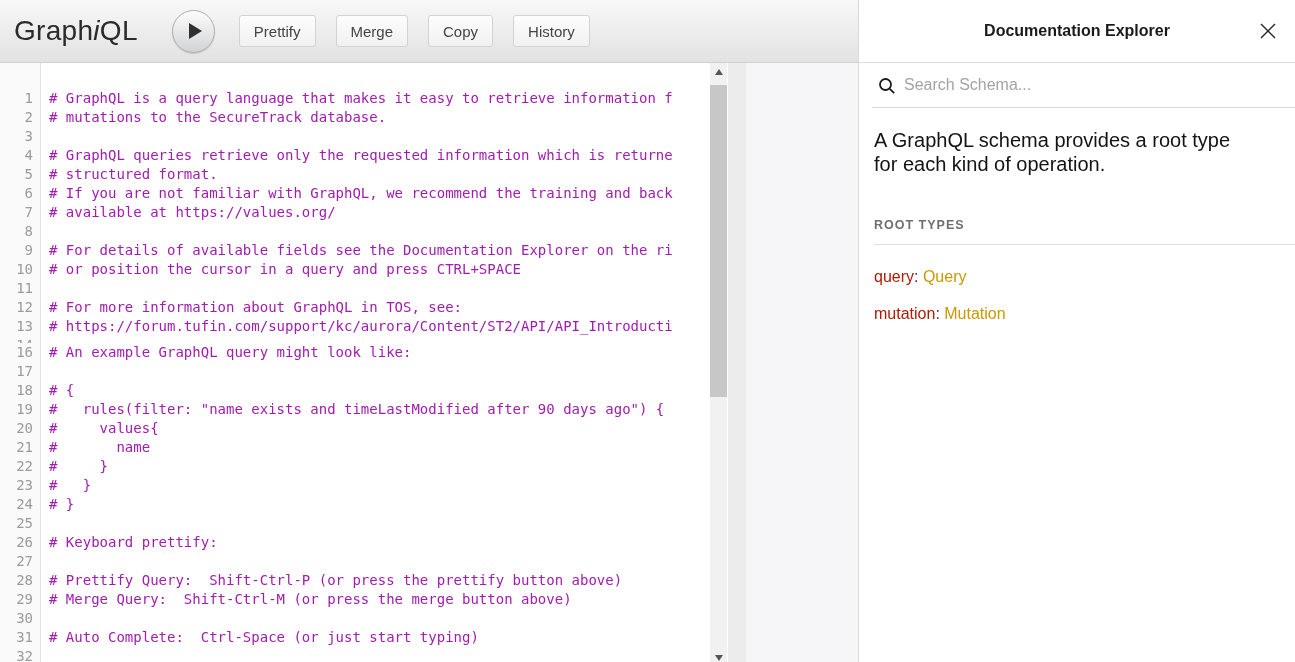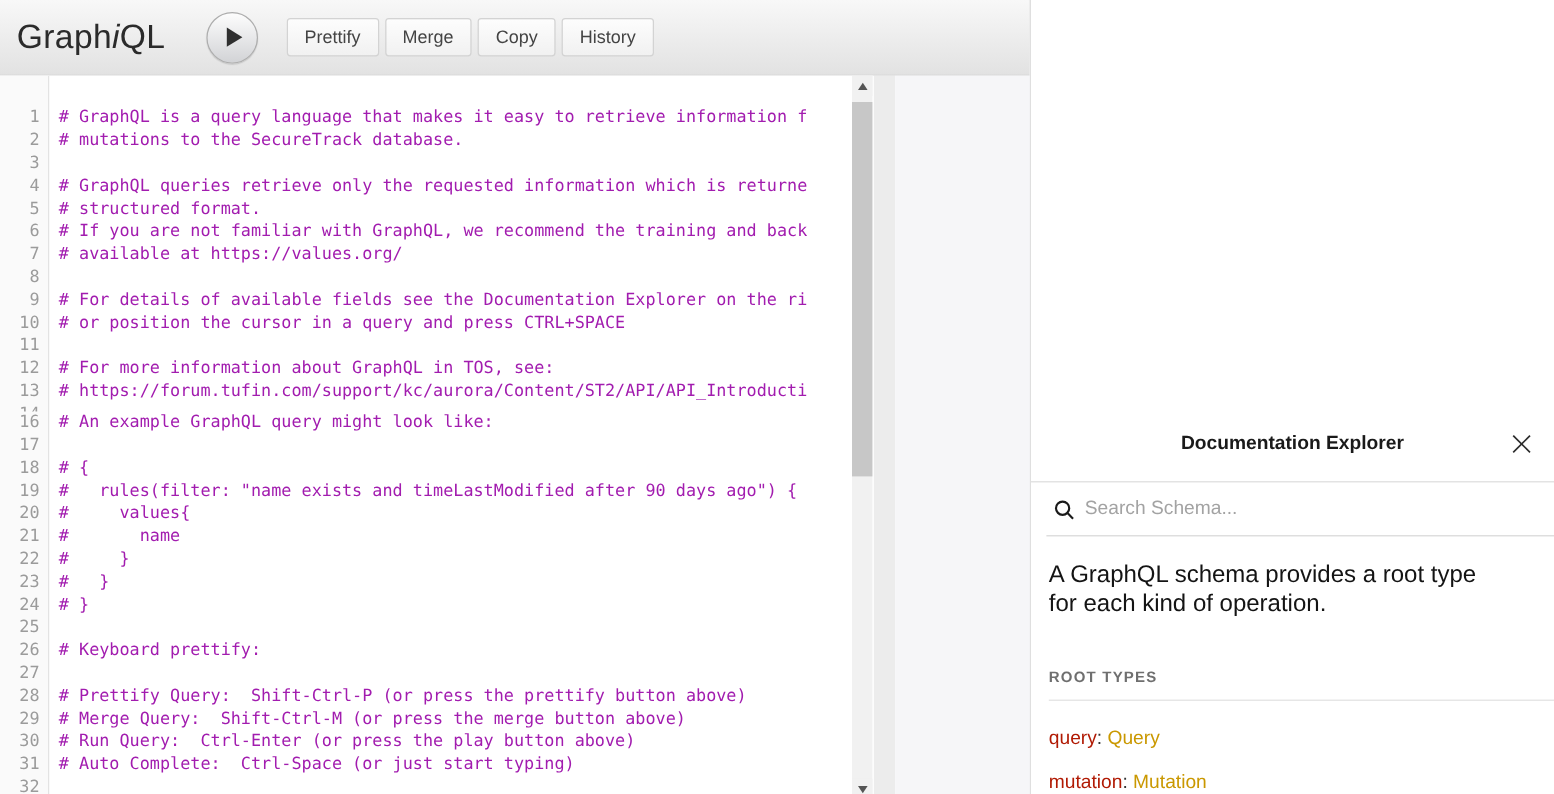--- a/index.html
+++ b/index.html
@@ -16,21 +16,21 @@
              padding-left:14px; }
   .logo { font-size:28px; color:#2b2b2b; letter-spacing:0.3px; white-space:nowrap; }
   .logo em { font-style:italic; }
   .execute-btn { width:43px; height:43px; border-radius:50%; margin-left:34px; flex:none;
                  background:linear-gradient(#fdfdfd,#d2d3d6); border:1px solid #adadad;
                  box-shadow:0 1px 1px rgba(0,0,0,0.15); cursor:pointer;
                  display:flex; align-items:center; justify-content:center; }
   .play-tri { width:0; height:0; margin-left:4px;
               border-top:8px solid transparent; border-bottom:8px solid transparent;
               border-left:13px solid #2f2f2f; }
-  .tb-buttons { display:flex; gap:5px; margin-left:24px; }
+  .tb-buttons { display:flex; gap:20px; margin-left:24px; }
   .tb-btn { height:32px; padding:0 14px; font-size:15px; color:#444;
             font-family:"Liberation Sans", sans-serif;
             background:linear-gradient(#fdfdfd,#f1f1f1); border:1px solid #d3d3d3;
             border-radius:3px; cursor:pointer; }
 
   
   .workspace { position:relative; flex:1; display:flex; }
   .editor { position:relative; width:728px; height:100%; background:#fff; overflow:hidden; }
   .gutter-bg { position:absolute; left:0; top:0; width:41px; height:100%;
                background:#fafafa; border-right:1px solid #e3e3e3; }
@@ -51,21 +51,21 @@
             border-bottom:6px solid #555; }
   .tri-down { width:0; height:0; border-left:4px solid transparent; border-right:4px solid transparent;
               border-top:6px solid #555; }
   .sb-thumb { position:absolute; left:0; top:22px; width:17px; height:312px; background:#c7c7c7; cursor:pointer; }
 
   .strip { width:18px; height:100%; background:#ececec; flex:none; }
   .result-pane { flex:1; height:100%; background:#f6f6f8; }
 
   
   .doc-panel { width:437px; height:662px; background:#fff; border-left:1px solid #d8d8d8;
-               display:flex; flex-direction:column;justify-content:flex-end; }
+               display:flex; flex-direction:column; }
   .doc-title-bar { height:63px; flex:none; position:relative; display:flex;
                    align-items:center; justify-content:center; border-bottom:1px solid #dcdcdc; }
   .doc-title { font-size:16px; font-weight:bold; color:#1a1a1a; }
   .doc-close { position:absolute; right:17px; top:21px; width:20px; height:20px;
                cursor:pointer; background:none; border:none; padding:0; }
   .search-row { height:45px; flex:none; display:flex; align-items:center;
                 margin-left:13px; border-bottom:1px solid #d6d6d6; padding-left:6px; }
   .search-icon { flex:none; margin-right:8px; margin-top:2px; }
   .search-input { border:none; outline:none; font-size:16px; color:#333; width:340px;
                   font-family:"Liberation Sans", sans-serif; background:transparent; }
@@ -207,21 +207,20 @@
             <div class="cm-row">
               <span class="ln">28</span>
               <span class="code"># Prettify Query:  Shift-Ctrl-P (or press the prettify button above)</span>
             </div>
             <div class="cm-row">
               <span class="ln">29</span>
               <span class="code"># Merge Query:  Shift-Ctrl-M (or press the merge button above)</span>
             </div>
             <div class="cm-row">
               <span class="ln">30</span>
-              <span class="code"># Run Query:  Ctrl-Enter (or press the play button above)</span>
             </div>
             <div class="cm-row">
               <span class="ln">31</span>
               <span class="code"># Auto Complete:  Ctrl-Space (or just start typing)</span>
             </div>
             <div class="cm-row">
               <span class="ln">32</span>
               <span class="code"></span>
             </div>
           </div>

